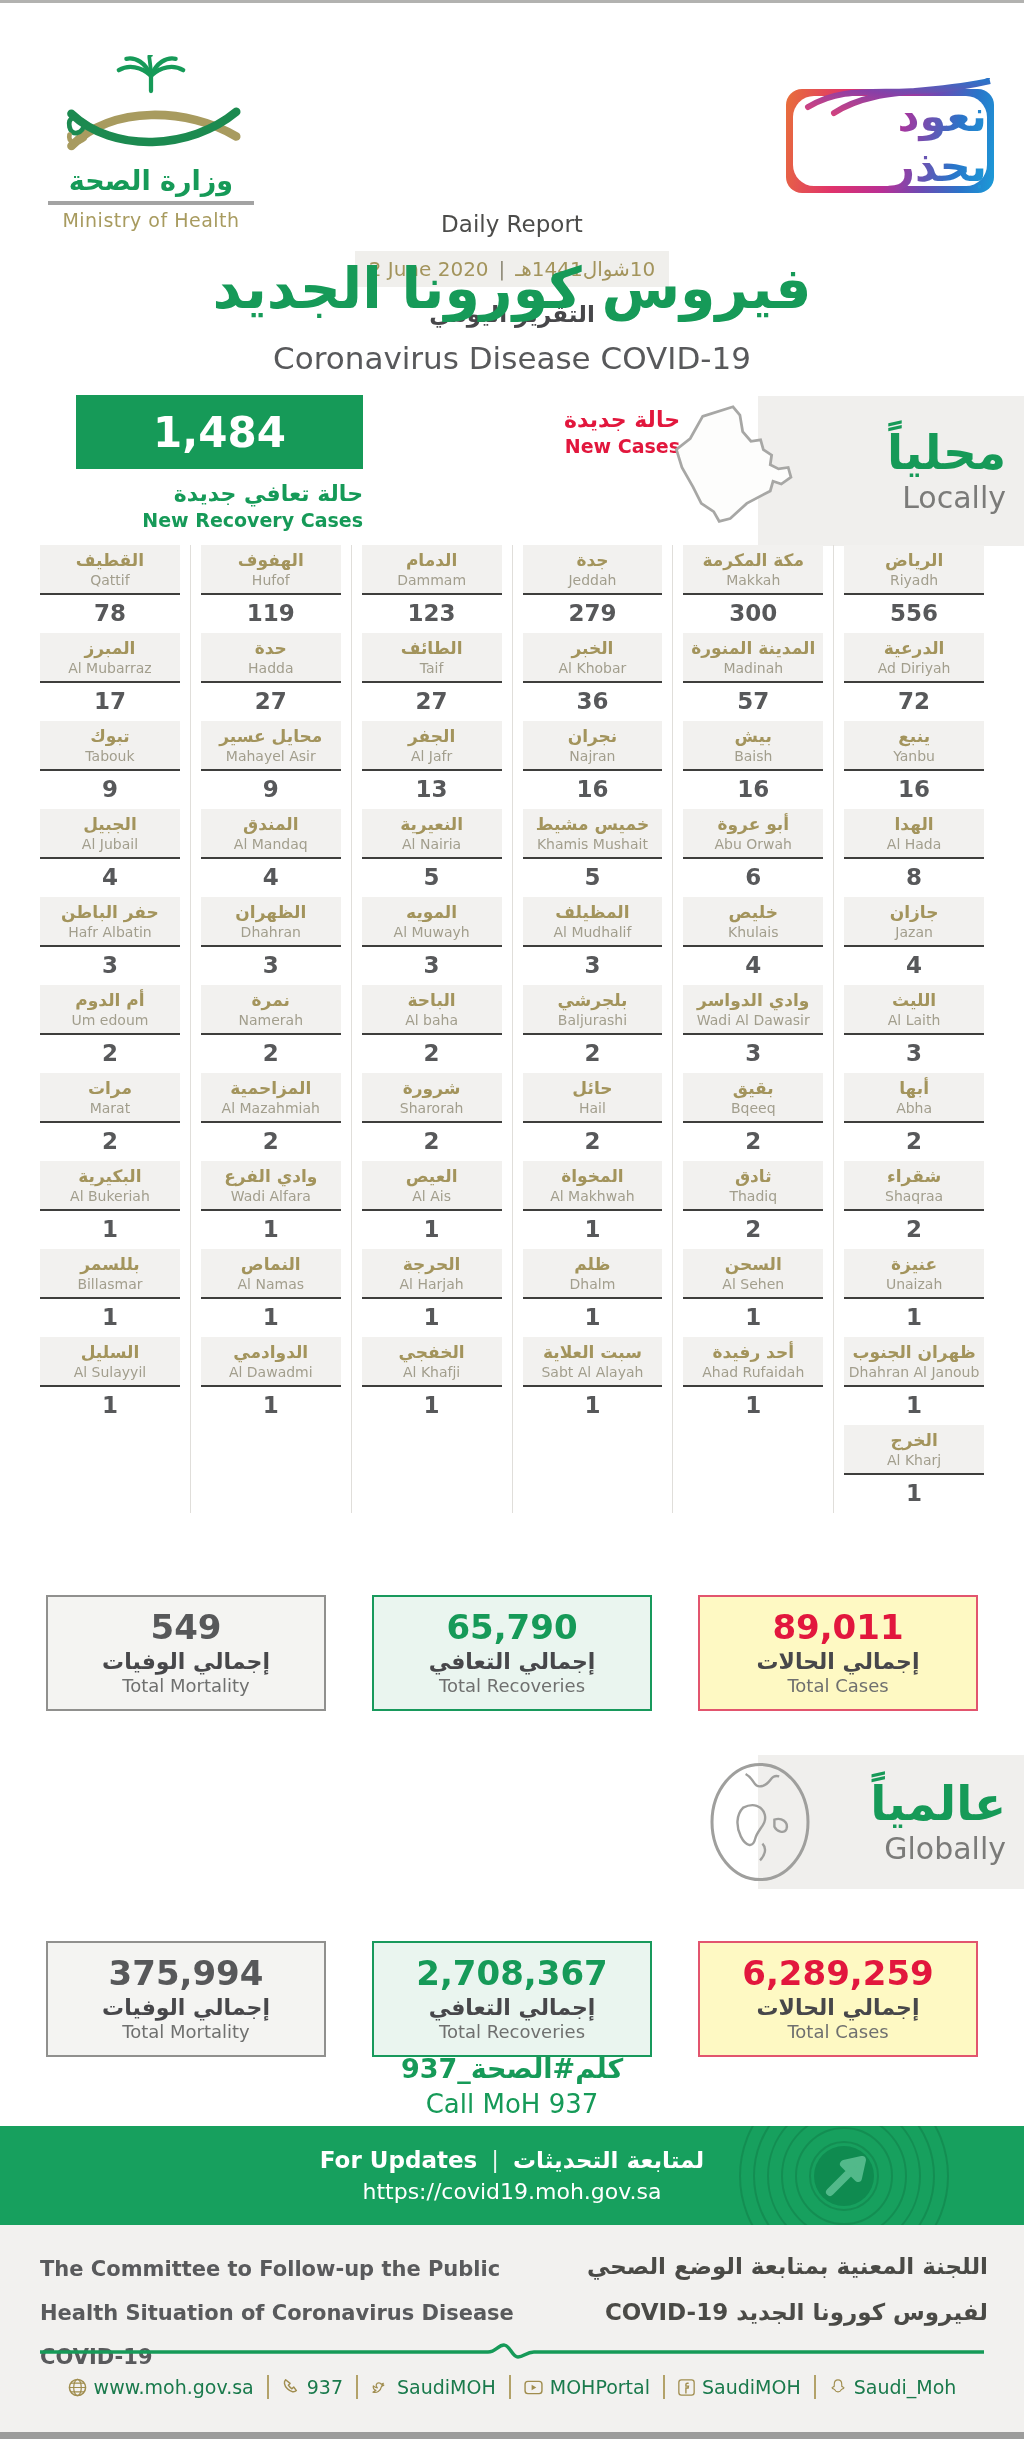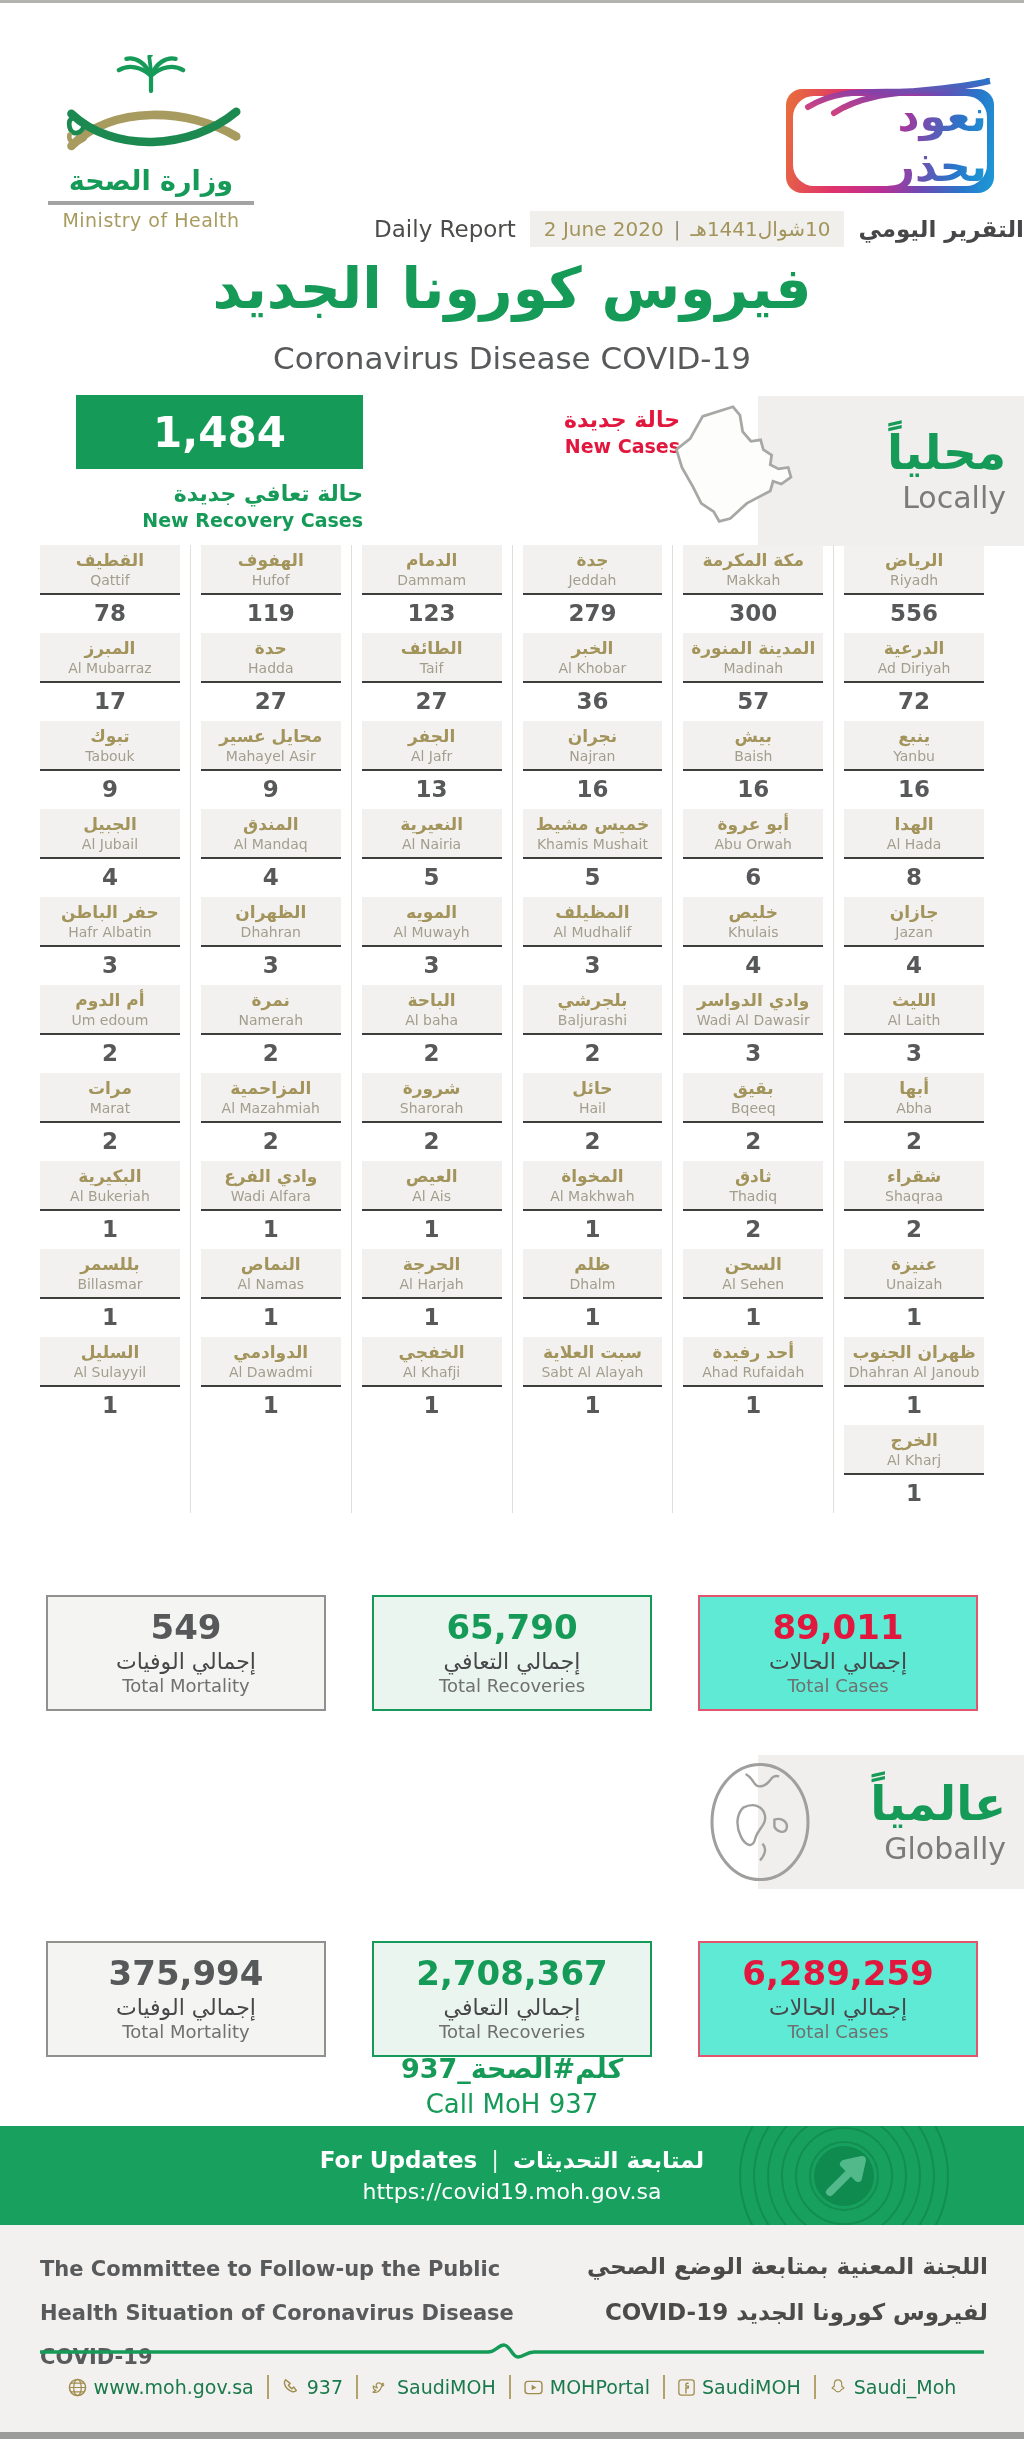--- a/index.html
+++ b/index.html
@@ -17,21 +17,21 @@
   .badge { position:absolute; top:86px; right:30px; width:208px; height:104px; border-radius:16px;
            padding:7px; background:linear-gradient(100deg,#e8703a 0%,#e0326b 28%,#b92f94 50%,#6a4bb4 68%,#2a74c9 85%,#1b9cd8 100%); }
   .badge-inner { width:100%; height:100%; background:#ffffff; border-radius:21px;
                  display:flex; align-items:center; justify-content:center; }
   .badge-text { font-size:43px; font-weight:bold; direction:rtl;
                 background:linear-gradient(100deg,#e8703a 0%,#e0326b 30%,#a4379f 55%,#2a74c9 82%,#1b9cd8 100%);
                 -webkit-background-clip:text; background-clip:text; color:transparent; }
   .badge-swoosh { position:absolute; top:-16px; left:18px; }
 
   .report-row { position:absolute; top:208px; left:0; width:100%; display:flex;
-                justify-content:flex-end; align-items:center; gap:14px; }
+                justify-content:center; align-items:center; gap:14px;flex-direction:column; }
   .report-en { font-size:23px; color:#4c4c4a; }
   .date-box { background:#f0efec; padding:6px 14px; color:#a3945c; font-size:20px;
               display:flex; gap:10px; align-items:center; }
   .date-sep { color:#8f8a78; }
   .report-ar { font-size:23px; font-weight:bold; color:#47474a; direction:rtl; }
 
   .title-ar { position:absolute; top:252px; left:0; width:100%; text-align:center;
               font-size:57px; font-weight:bold; color:#169a58; direction:rtl; }
   .title-en { position:absolute; top:337px; left:0; width:100%; text-align:center;
               font-size:31px; color:#58595b; }
@@ -69,26 +69,26 @@
   .c-num { font-size:23px; font-weight:bold; color:#57585a; padding-top:5px; }
 
   
   .totals-row { position:absolute; left:0; width:100%; padding:0 46px; display:flex;
                 justify-content:space-between; }
   .totals-local { top:1592px; }
   .totals-global { top:1938px; }
   .total-box { width:280px; height:116px; text-align:center; border:2px solid; padding-top:10px; }
   .total-box.mortality { background:#f4f4f2; border-color:#90908e; }
   .total-box.recoveries { background:#eaf5ef; border-color:#18995c; }
-  .total-box.cases { background:#5eead4; border-color:#e2556e; }
+  .total-box.cases { background:#fef9c3; border-color:#e2556e; }
   .t-value { font-size:34px; font-weight:bold; }
   .mortality .t-value { color:#57585a; }
   .recoveries .t-value { color:#169a58; }
   .cases .t-value { color:#e2173d; }
-  .t-ar { font-size:22px; font-weight:normal; color:#47474a; direction:rtl; margin-top:2px; }
+  .t-ar { font-size:22px; font-weight:bold; color:#47474a; direction:rtl; margin-top:2px; }
   .t-en { font-size:18px; color:#6f706f; margin-top:1px; }
 
   
   .call-ar { position:absolute; top:2050px; left:0; width:100%; text-align:center;
              font-size:27px; font-weight:bold; color:#169a58; direction:rtl; }
   .call-en { position:absolute; top:2086px; left:0; width:100%; text-align:center;
              font-size:26px; color:#169a58; }
 
   
   .banner { position:absolute; top:2123px; left:0; width:100%; height:99px; background:#17a05e;

